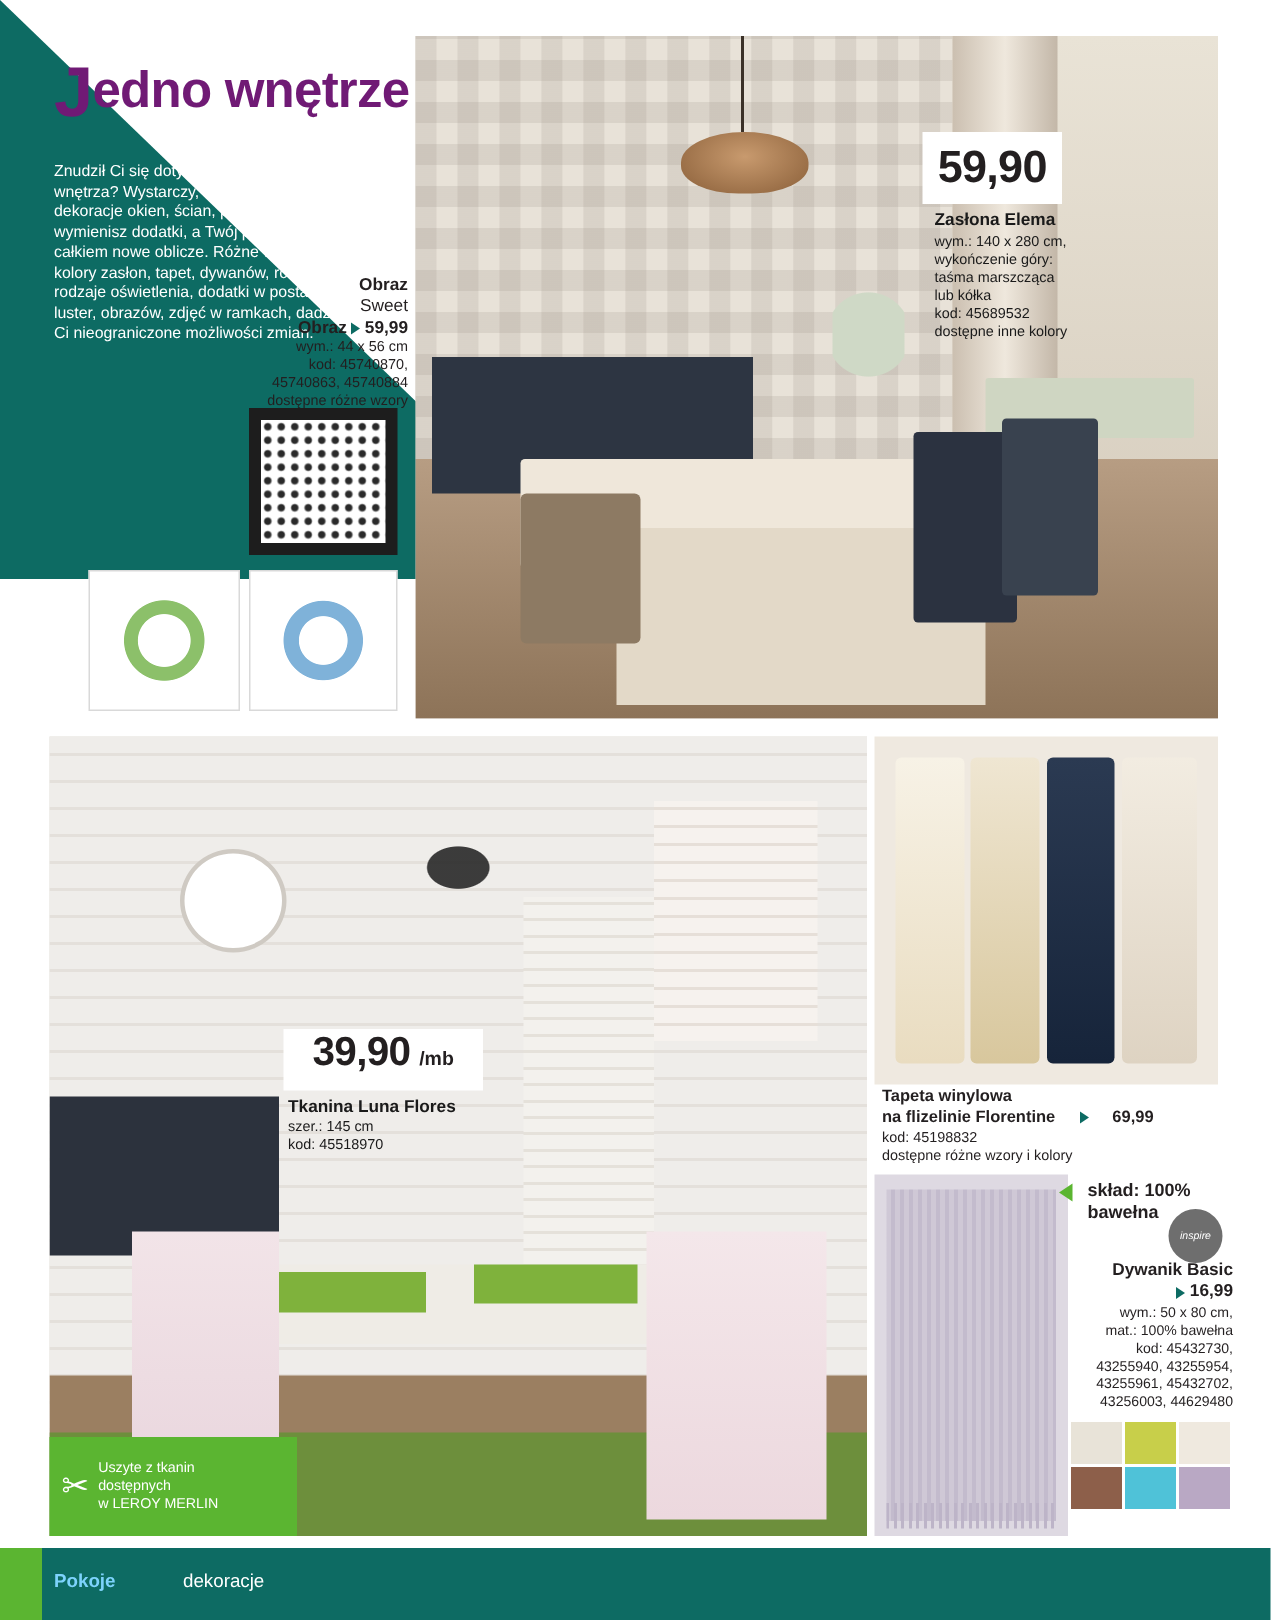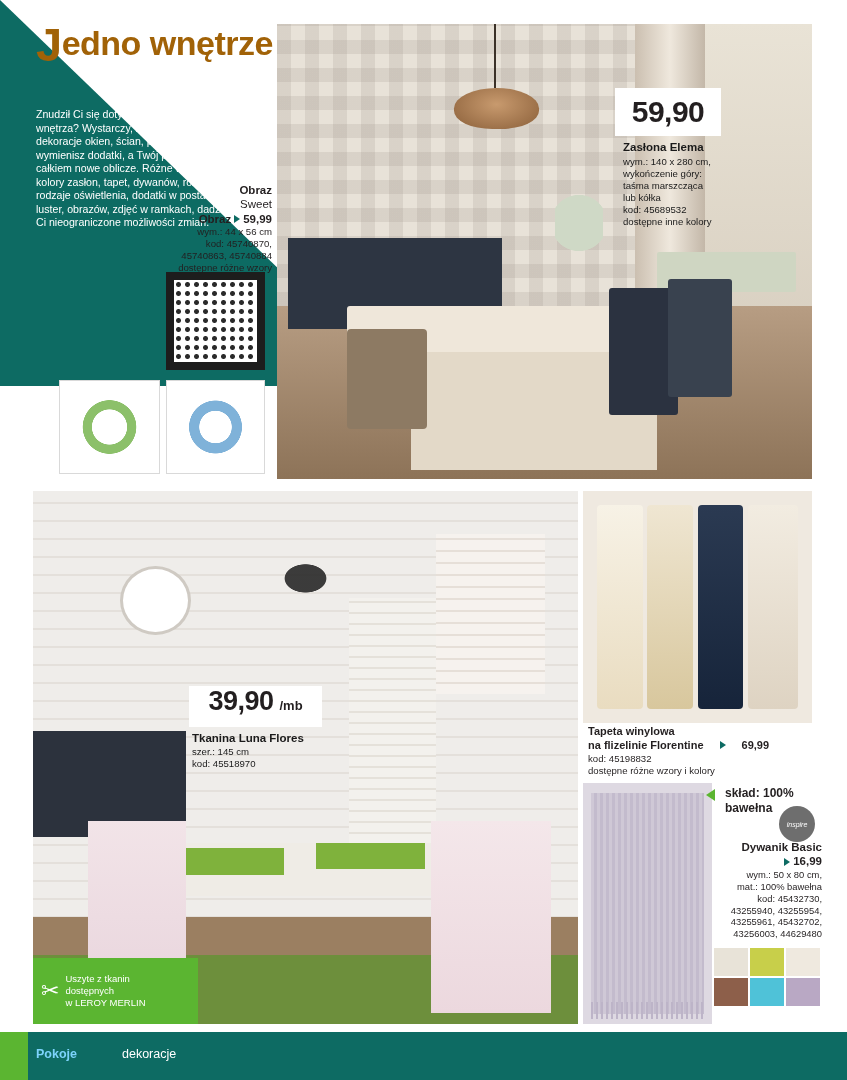--- a/index.html
+++ b/index.html
@@ -25,22 +25,22 @@
     overflow:hidden;
   }
   .white-wedge:after{
     content:"";
     position:absolute; left:0; top:0; width:0; height:0;
     border-left:400px solid transparent;
     border-top:386px solid #ffffff;
   }
 
   .hero-title {
-    position:absolute; left:36px; top:24px; width:330px;
-    color:#a16207; z-index:5; line-height:1.0;
+    position:absolute; left:36px; top:40px; width:330px;
+    color:#701a75; z-index:5; line-height:1.0;
   }
   .hero-title .l1 {
     font-size:34px; font-weight:bold; letter-spacing:-0.5px;
     display:block;
   }
   .hero-title .l1 .dropcap {
     font-size:47px; font-weight:bold; line-height:.9;
     vertical-align:-6px;
   }
   .hero-title .l2 {
@@ -114,21 +114,21 @@
     position:absolute; left:52%; top:36%; width:9%; height:22%;
     background:radial-gradient(circle at 50% 35%, #cfd9c6 0 40%, rgba(0,0,0,0) 41%);
   }
   .pm-pots{
     position:absolute; right:3%; top:50%; width:26%; height:9%;
     background:#cfd6c2; border-radius:2px;
   }
 
   
   .price-tag-top{
-    position:absolute; left:615px; top:88px; width:106px; height:48px;
+    position:absolute; left:615px; top:88px; width:93px; height:48px;
     background:#ffffff; z-index:6;
     display:flex; align-items:center; justify-content:center;
   }
   .price-tag-top .v{ font-size:30px; font-weight:bold; letter-spacing:-0.5px;}
 
   .desc-elema{
     position:absolute; left:623px; top:140px; width:150px; z-index:6;
     font-size:9.6px; line-height:1.27; color:#1a1a1a;
   }
   .desc-elema .nm{ font-weight:bold; font-size:11.5px; display:block; margin-bottom:1px;}

